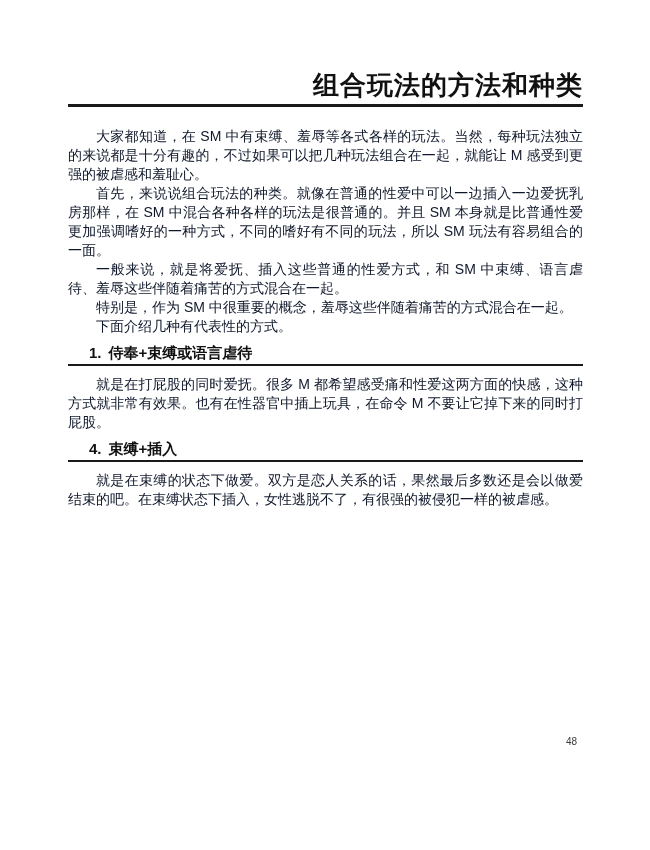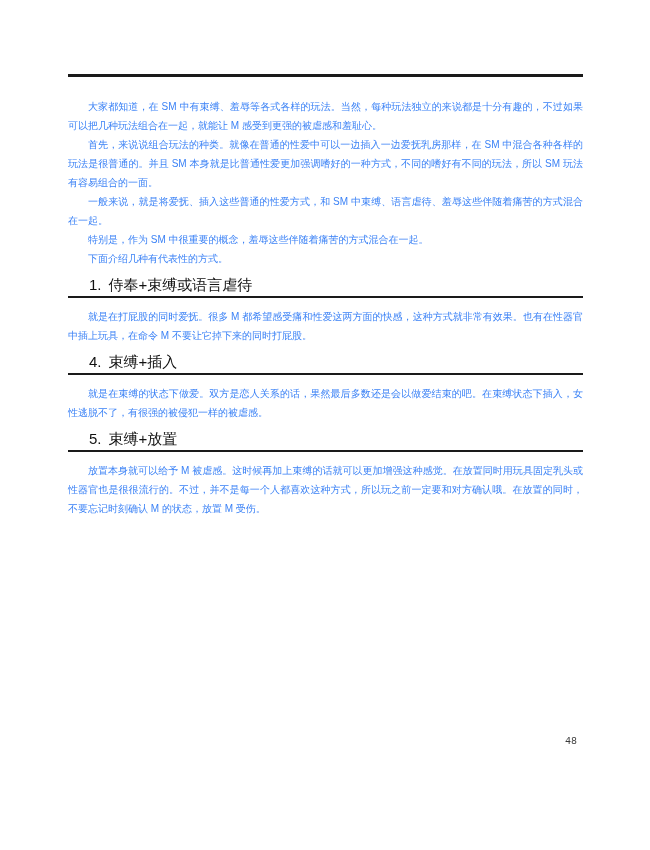--- a/index.html
+++ b/index.html
@@ -29,59 +29,59 @@
   }
   .title-rule {
     height: 0;
     border-bottom: 3px solid #1a1a1a;
     margin-top: 4px;
   }
   .intro {
     margin-top: 20px;
   }
   .para {
-    font-size: 10px;
+    font-size: 14px;
     line-height: 19px;
     text-align: justify;
     text-indent: 2em;
-    color: #3b82f6;
+    color: #0f172a;
     word-break: break-all;
   }
   .section {
     margin-top: 8px;
   }
   .section-heading {
     font-size: 15px;
     line-height: 18px;
-    font-weight: normal;
+    font-weight: bold;
     color: #111111;
     padding-left: 21px;
     padding-bottom: 2px;
     border-bottom: 2px solid #1a1a1a;
   }
   .section-heading .num {
     margin-right: 7px;
   }
   .section-body {
     margin-top: 9px;
   }
   .page-number {
     position: absolute;
     top: 736px;
     right: 73px;
     font-size: 10px;
     color: #3a3a3a;
-    font-family: Liberation Mono, monospace;
   }
 </style>
 </head>
 <body>
 
 <div class="page">
 
+  <div class="doc-title">组合玩法的方法和种类</div>
   <div class="title-rule"></div>
 
   <div class="intro">
     <p class="para">大家都知道，在 SM 中有束缚、羞辱等各式各样的玩法。当然，每种玩法独立的来说都是十分有趣的，不过如果可以把几种玩法组合在一起，就能让 M 感受到更强的被虐感和羞耻心。</p>
     <p class="para">首先，来说说组合玩法的种类。就像在普通的性爱中可以一边插入一边爱抚乳房那样，在 SM 中混合各种各样的玩法是很普通的。并且 SM 本身就是比普通性爱更加强调嗜好的一种方式，不同的嗜好有不同的玩法，所以 SM 玩法有容易组合的一面。</p>
     <p class="para">一般来说，就是将爱抚、插入这些普通的性爱方式，和 SM 中束缚、语言虐待、羞辱这些伴随着痛苦的方式混合在一起。</p>
     <p class="para">特别是，作为 SM 中很重要的概念，羞辱这些伴随着痛苦的方式混合在一起。</p>
     <p class="para">下面介绍几种有代表性的方式。</p>
   </div>
 
@@ -96,22 +96,16 @@
     <p class="para section-body">就是在打屁股的同时爱抚。很多 M 都希望感受痛和性爱这两方面的快感，这种方式就非常有效果。也有在性器官中插上玩具，在命令 M 不要让它掉下来的同时打屁股。</p>
   </div>
 
   <div class="section">
     <div class="section-heading">
       <span class="num">4.</span><span>束缚+插入</span>
     </div>
     <p class="para section-body">就是在束缚的状态下做爱。双方是恋人关系的话，果然最后多数还是会以做爱结束的吧。在束缚状态下插入，女性逃脱不了，有很强的被侵犯一样的被虐感。</p>
   </div>
 
-  <div class="section">
-    <div class="section-heading">
-      <span class="num">5.</span><span>束缚+放置</span>
-    </div>
-    <p class="para section-body">放置本身就可以给予 M 被虐感。这时候再加上束缚的话就可以更加增强这种感觉。在放置同时用玩具固定乳头或性器官也是很很流行的。不过，并不是每一个人都喜欢这种方式，所以玩之前一定要和对方确认哦。在放置的同时，不要忘记时刻确认 M 的状态，放置 M 受伤。</p>
-  </div>
 
   <div class="page-number">48</div>
 
 </div>
 
 </body></html>

